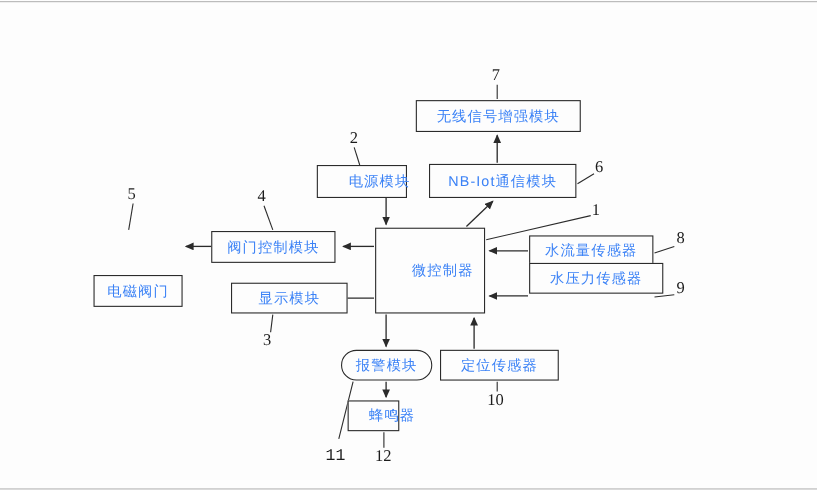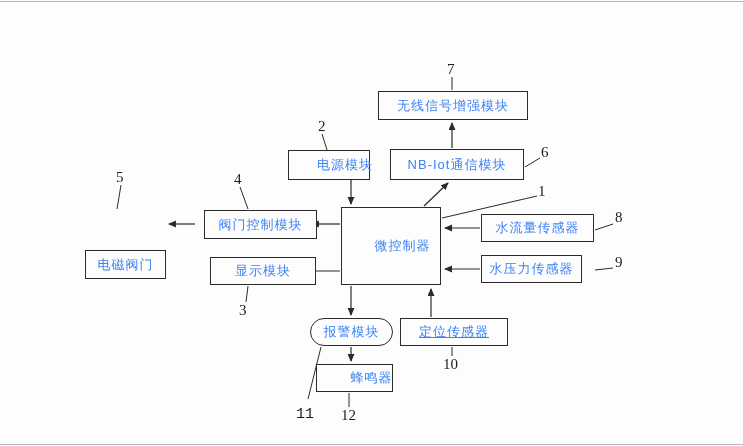--- a/index.html
+++ b/index.html
@@ -88,51 +88,51 @@
     <line x1="613" y1="224" x2="595" y2="230" stroke="#2b2b2b" stroke-width="1"></line>
     <line x1="613" y1="268" x2="595" y2="270" stroke="#2b2b2b" stroke-width="1"></line>
     <line x1="452" y1="356" x2="452" y2="347" stroke="#2b2b2b" stroke-width="1"></line>
     <line x1="308" y1="399" x2="321" y2="347" stroke="#2b2b2b" stroke-width="1"></line>
     <line x1="349" y1="407" x2="349" y2="393" stroke="#2b2b2b" stroke-width="1"></line>
   </svg>
 
   <div class="node" style="left:85px;  top:210px; width:81px;  height:29px;margin-top:40px;">
     <span>电磁阀门</span>
   </div>
-  <div class="node" style="left:204px; top:210px; width:113px; height:29px;">
+  <div class="node" style="left:192px; top:210px; width:113px; height:29px;">
     <span>阀门控制模块</span>
   </div>
   <div class="node" style="left:210px; top:257px; width:106px;  height:28px;text-align:center;">
     <span>显示模块</span>
   </div>
   <div class="node" style="left:288px; top:150px; width:82px;  height:30px;padding-left:32px;">
     <span>电源模块</span>
   </div>
   <div class="node" style="left:341px; top:207px; width:100px; height:78px;padding-left:23px;">
     <span>微控制器</span>
   </div>
   <div class="node" style="left:390px; top:149px; width:134px; height:31px;justify-content:center;">
     <span>NB-Iot通信模块</span>
   </div>
   <div class="node" style="left:378px; top:91px;  width:150px; height:29px;">
     <span>无线信号增强模块</span>
   </div>
   <div class="node" style="left:481px; top:214px; width:113px; height:28px;align-items:center;">
     <span>水流量传感器</span>
   </div>
-  <div class="node" style="left:481px; top:255px; width:101px; height:28px;">
+  <div class="node" style="left:481px; top:239px; width:122px; height:28px;">
     <span>水压力传感器</span>
   </div>
   <div class="node" style="left:310px; top:318px; width:83px;  height:28px;border-radius:14px;">
     <span>报警模块</span>
   </div>
-  <div class="node" style="left:400px; top:318px; width:108px; height:28px;text-decoration:underline;">
+  <div class="node" style="left:400px; top:318px; width:108px; height:28px;">
     <span>定位传感器</span>
   </div>
-  <div class="node" style="left:316px; top:364px; width:77px;  height:28px;padding-left:34px;">
+  <div class="node" style="left:316px; top:364px; width:47px;  height:28px;padding-left:34px;">
     <span>蜂鸣器</span>
   </div>
 
   <div class="ref" style="left:538px; top:183px;">1</div>
   <div class="ref" style="left:318px; top:118px;">2</div>
   <div class="ref" style="left:239px; top:302px;">3</div>
   <div class="ref" style="left:234px; top:171px;">4</div>
   <div class="ref" style="left:116px; top:169px;">5</div>
   <div class="ref" style="left:541px; top:144px;">6</div>
   <div class="ref" style="left:447px; top:61px;">7</div>

